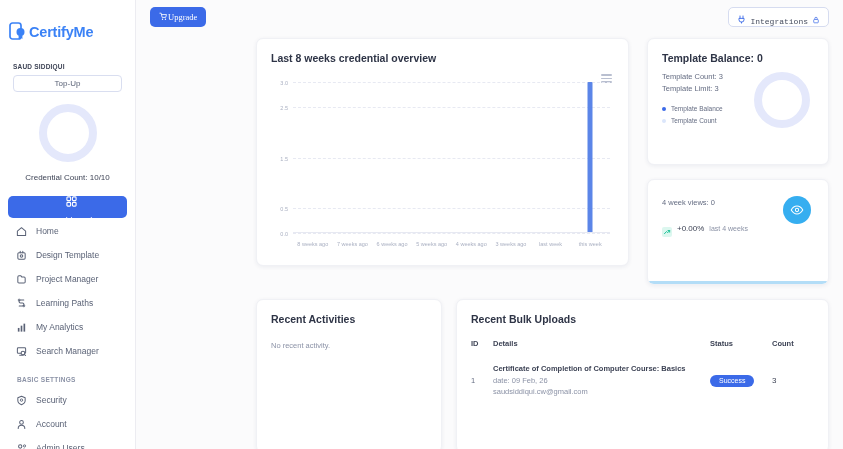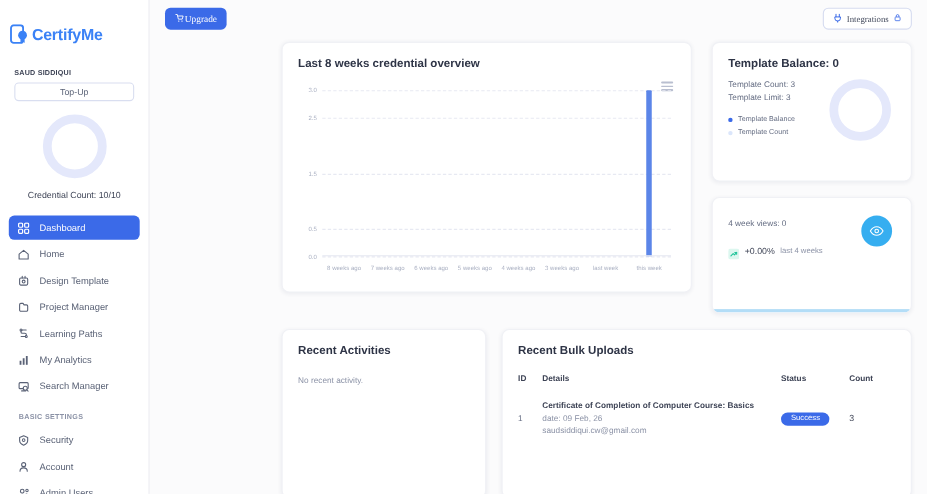--- a/index.html
+++ b/index.html
@@ -46,21 +46,21 @@
     padding-top: 11px;
   }
 
   .nav { padding: 14px 8px 0 8px; }
   .nav-item {
     display: flex; align-items: center; gap: 9px;
     height: 22px; padding-left: 8px; margin-bottom: 2px;
     border-radius: 5px; cursor: pointer;
     font-size: 8.5px; color: #5a6276;
   }
-  .nav-item.active { background: #3b6ae8; color: #ffffff; }
+  .nav-item.active { background: #3b6ae8; color: #ffffff; flex-direction: column; }
   .nav-ico { width: 11px; height: 11px; flex: 0 0 11px; display: block; }
 
   .nav-section {
     font-size: 6.5px; font-weight: bold; color: #8b92a6;
     letter-spacing: .3px; padding: 12px 0 6px 9px;
   }
 
   
   .main { flex: 1; height: 449px; position: relative; overflow: hidden; }
   .topbar {
@@ -69,22 +69,22 @@
   }
   .upgrade-btn {
     background: #3b6ae8; color: #fff; border: none; border-radius: 5px;
     height: 20px; padding: 0 9px; font-size: 8.5px; cursor: pointer;
     display: flex; align-items: center; gap: 0;
     font-family: Liberation Serif, serif;
   }
   .integrations-btn {
     background: #fff; color: #454c5e; border: 1px solid #d6dcf0;
     border-radius: 5px; height: 20px; padding: 0 8px; font-size: 8px;
-    cursor: pointer; display: flex; align-items: center; gap: 4px;
-    font-family: Liberation Serif, serif;
+    cursor: pointer; display: flex; align-items: flex-end; gap: 4px;
+    font-family: Liberation Mono, monospace;
   }
 
   .grid {
     display: flex; gap: 18px; padding: 4px 14px 0 120px;
     align-items: flex-start;
   }
   .col-left { flex: 1 1 auto; min-width: 0; }
   .col-right { flex: 0 0 182px; }
 
   .card {

